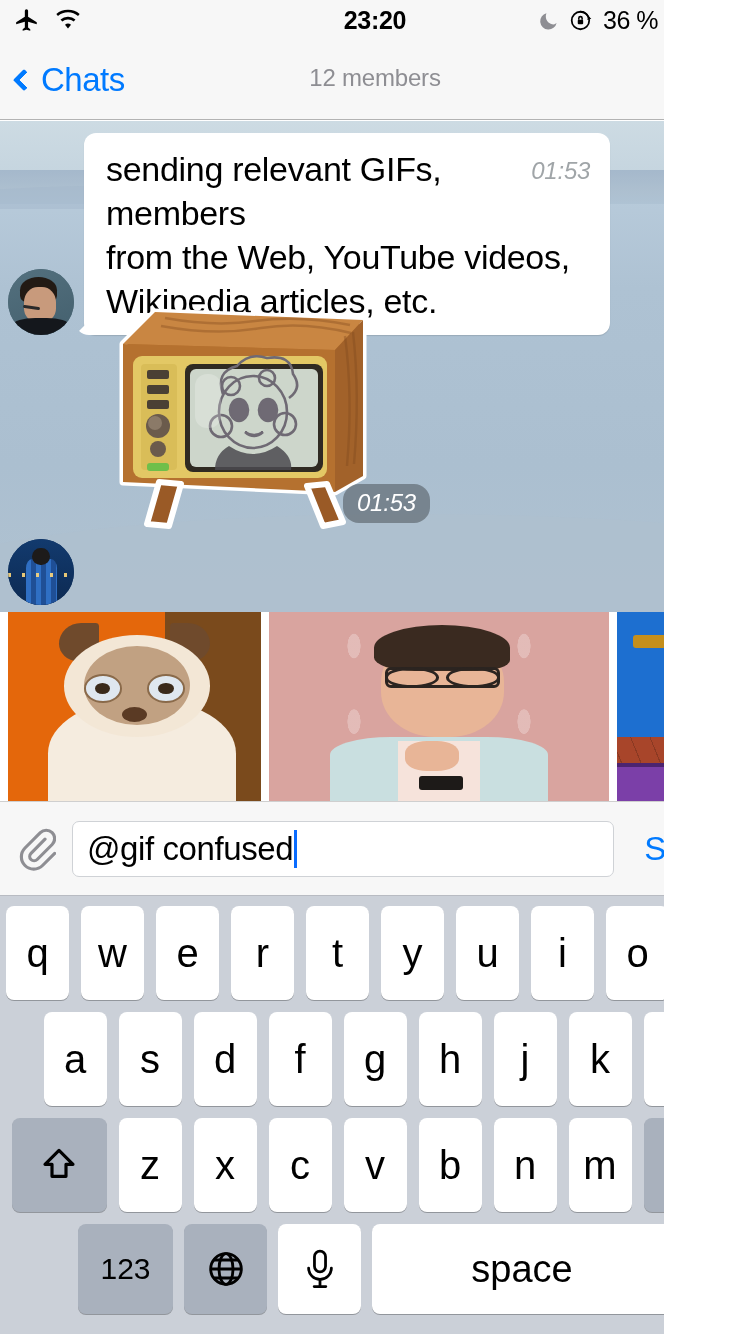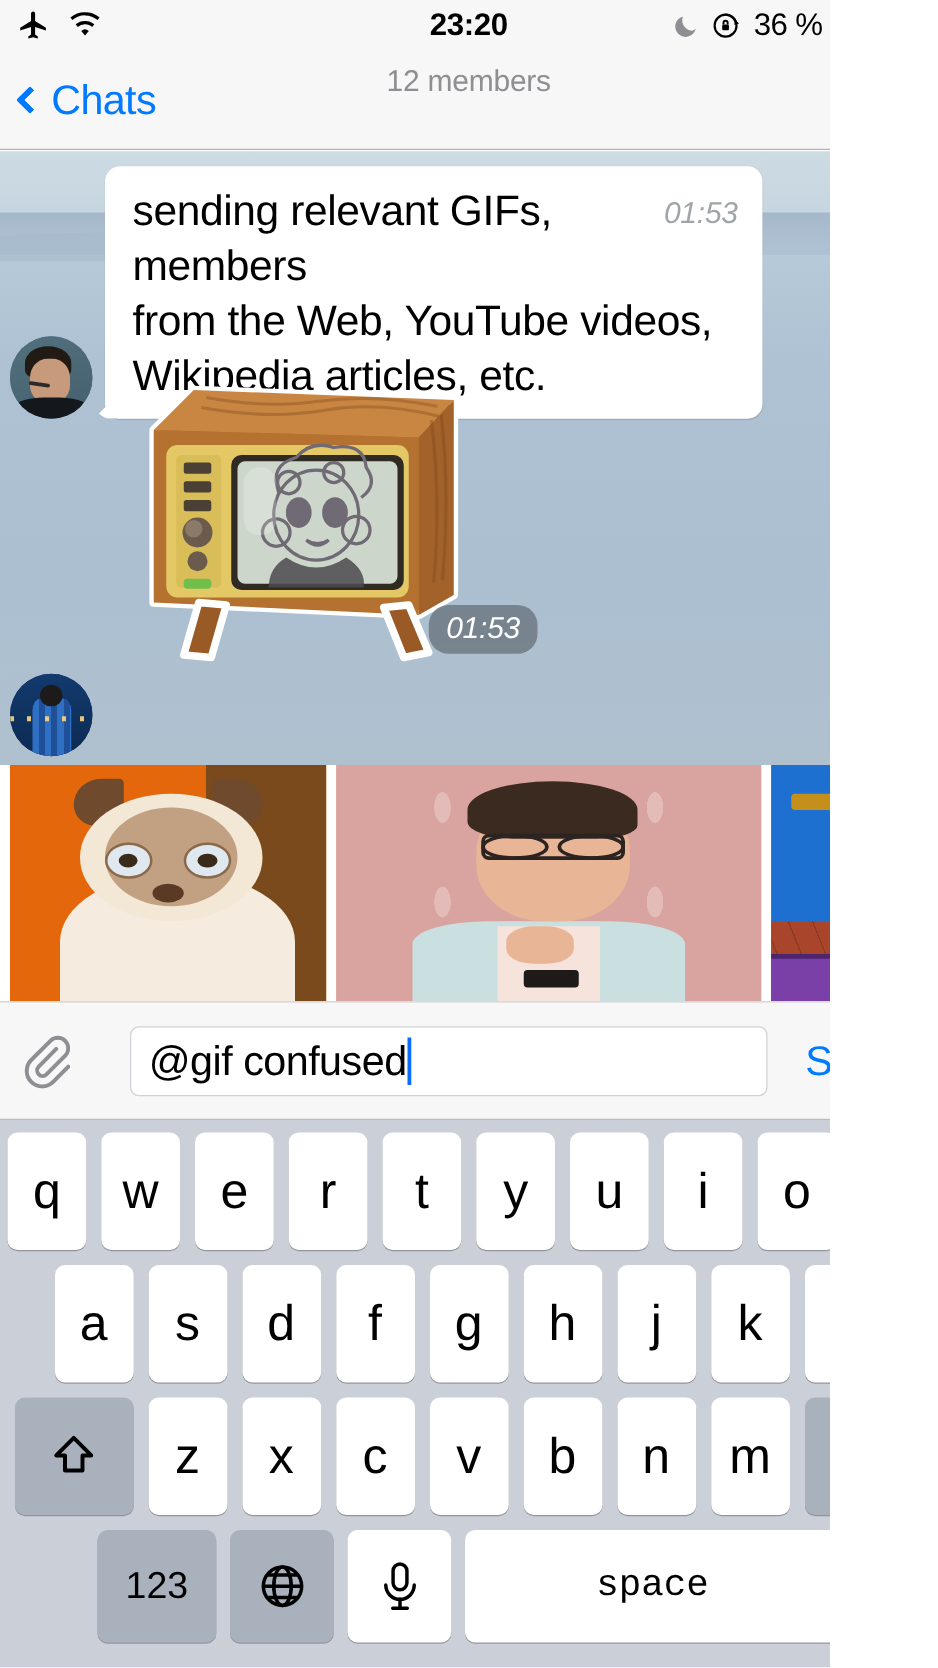--- a/index.html
+++ b/index.html
@@ -42,21 +42,21 @@
   .chev {
     width:16px; height:16px; border-left:5px solid #007aff; border-bottom:5px solid #007aff;
     transform:rotate(45deg); border-radius:2px; margin-right:2px;
   }
   .nav-back-label { font-size:33px; letter-spacing:-0.5px; }
   .nav-title-wrap {
     position:absolute; left:0; width:750px; top:6px; text-align:center;
     pointer-events:none;
   }
   .nav-title { font-size:31px; font-weight:bold; color:#000; letter-spacing:-0.2px; }
-  .nav-sub { font-size:24px; color:#8e8e93; margin-top:6px; letter-spacing:-0.2px; }
+  .nav-sub { font-size:24px; color:#8e8e93; margin-top:18px; letter-spacing:-0.2px; }
   .nav-avatar {
     position:absolute; right:14px; top:50%; transform:translateY(-50%);
     width:64px; height:64px; border-radius:50%; overflow:hidden; cursor:pointer;
     background:#d8c6ae;
   }
 
   
   .catav { position:absolute; inset:0; background:#c9a87c; }
   .catav .bread {
     position:absolute; left:6%; top:4%; width:88%; height:92%;
@@ -301,21 +301,21 @@
     position:absolute; top:801px; left:0; width:750px; height:95px;
     background:#f7f7f7; border-top:1px solid #cfcfcf; border-bottom:1px solid #b8bbc2;
     display:flex; align-items:center;
   }
   .clip-btn {
     width:72px; display:flex; justify-content:center; align-items:center; cursor:pointer;
   }
   .clip-btn svg { width:40px; height:44px; }
   .msg-input {
     flex:1; height:56px; background:#fff; border:1px solid #cfd2d6; border-radius:7px;
-    display:flex; align-items:center; padding:0 14px; position:relative; cursor:text;margin-left:32px;
+    display:flex; align-items:center; padding:0 14px; position:relative; cursor:text;
   }
   .msg-input-text { font-size:33px; color:#000; letter-spacing:-0.4px; }
   .caret {
     width:3px; height:38px; background:#0a6cff; margin-left:1px;
     animation:blink 1.06s steps(1) infinite;
   }
   @keyframes blink { 0%,49%{opacity:1} 50%,100%{opacity:1} }
   .send-btn {
     width:136px; text-align:center; color:#007aff; font-size:33px;
     letter-spacing:-0.4px; cursor:pointer;
@@ -336,21 +336,21 @@
     display:flex; align-items:center; justify-content:center;
     font-size:40px; color:#000; cursor:pointer; user-select:none;
     width:63px; height:94px;
   }
   .key.dark { background:#a9b1bd; }
   .key.wide-shift { width:95px; }
   .key.wide-del { width:95px; }
   .key.k123 { width:95px; font-size:30px; }
   .key.kglobe { width:83px; }
   .key.kmic { width:83px; }
-  .key.kspace { width:300px; font-size:30px;font-family:Liberation Mono, monospace; }
+  .key.kspace { width:300px; font-size:38px; }
   .key.kreturn { width:163px; font-size:30px; }
   .krow.r4 .key { height:90px; }
   .key svg { display:block; }
 </style>
 </head>
 <body>
 
 <div id="app">
 
   <div class="statusbar">

